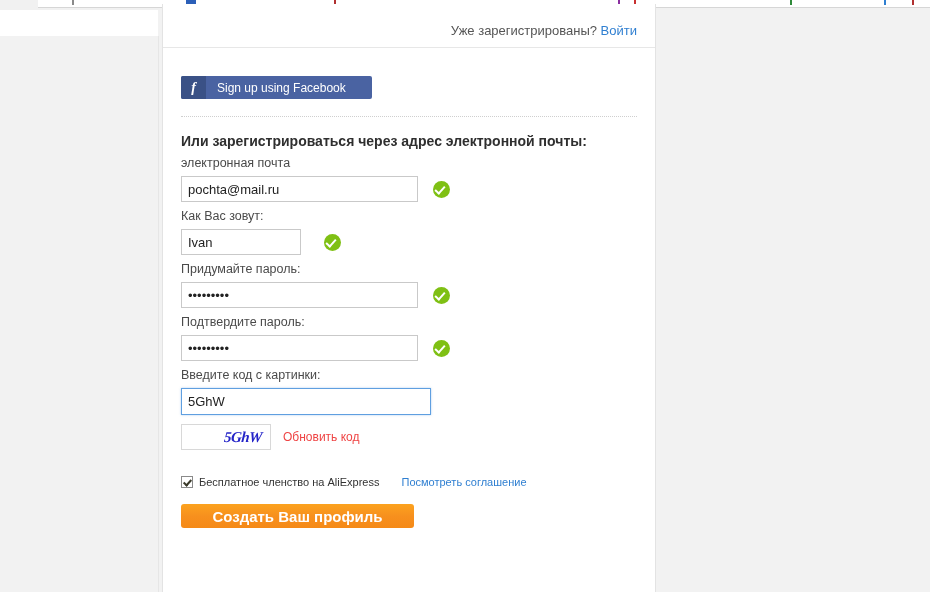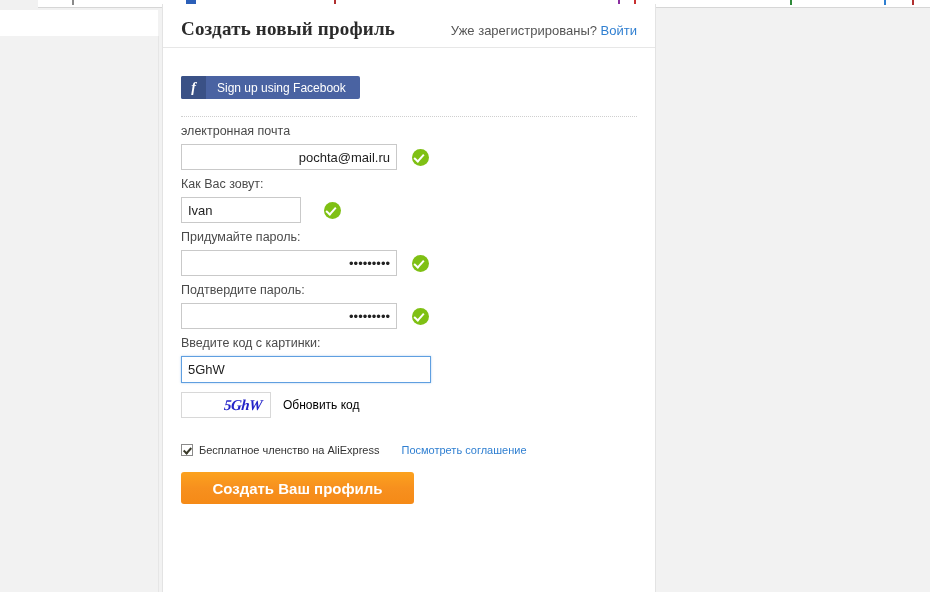--- a/index.html
+++ b/index.html
@@ -133,21 +133,21 @@
     justify-content: center;
     color: #ffffff;
     font-family: "Liberation Serif", serif;
     font-weight: bold;
     font-size: 14px;
     font-style: italic;
   }
   .fb-label {
     display: flex;
     align-items: center;
-    padding: 0 14px 0 11px;
+    padding: 0 26px 0 11px;
     color: #ffffff;
     font-size: 12px;
     white-space: nowrap;
   }
 
   .dotted-divider {
     margin-top: 17px;
     height: 0;
     border-top: 1px dotted #cfcfcf;
   }
@@ -175,21 +175,21 @@
     height: 26px;
     border: 1px solid #c9c9c9;
     background: #ffffff;
     padding: 0 6px;
     font-family: "Liberation Sans", sans-serif;
     font-size: 13px;
     color: #222222;
     outline: none;
     border-radius: 0;
   }
-  input.txt.wide  { width: 216px; text-align: right; }
+  input.txt.wide  { width: 237px; }
   input.txt.half  { width: 120px; }
   input.txt.focused {
     border: 1px solid #5f9fe0;
     box-shadow: 0 0 2px rgba(95,159,224,0.5);
   }
   input.txt.captcha { width: 250px; height: 27px; }
   .gap-col { width: 8px; }
 
   .check-ok {
     width: 17px;
@@ -235,21 +235,21 @@
     font-style: italic;
     font-weight: bold;
     font-size: 15px;
     color: #2424c8;
     letter-spacing: -0.5px;
     transform: skewX(-4deg);
   }
   .refresh-link {
     margin-left: 12px;
     font-size: 12px;
-    color: #000000;
+    color: #ef4444;
     cursor: pointer;
   }
 
   
   .agreement-row {
     display: flex;
     align-items: flex-end;
     margin-top: 26px;
     font-size: 11px;
     color: #333333;
@@ -279,21 +279,21 @@
   .agreement-link {
     margin-left: 22px;
     color: #2f7fd1;
     cursor: pointer;
   }
 
   
   .submit-btn {
     margin-top: 16px;
     width: 233px;
-    height: 32px;
+    height: 24px;
     border: none;
     border-radius: 3px;
     background: linear-gradient(to bottom, #fca21e 0%, #f7901e 50%, #f58a17 100%);
     color: #ffffff;
     font-family: "Liberation Sans", sans-serif;
     font-size: 15px;
     font-weight: bold;
     cursor: pointer;
     display: block;
   }
@@ -313,37 +313,37 @@
   <div class="chrome-frag" style="left:912px;background:#b03030;"></div>
 </div>
 
 <div class="page-bg"></div>
 <div class="gutter-left"></div>
 <div class="gutter-left-shade"></div>
 
 <div class="card">
 
   <div class="card-header">
-    <div class="card-title">Создать новый профиль</div>
     <div class="header-login">
       <span>Уже зарегистрированы?</span>
       <span class="link">Войти</span>
     </div>
   </div>
 
   <div class="card-body">
 
     
     <div class="fb-button">
       <div class="fb-icon-box">f</div>
       <div class="fb-label">Sign up using Facebook</div>
     </div>
 
     <div class="dotted-divider"></div>
 
+    <div class="section-heading">Или зарегистрироваться через адрес электронной почты:</div>
 
     
     <div class="field-group">
       <div class="field-label">электронная почта</div>
       <div class="field-row">
         <input class="txt wide" type="text" value="pochta@mail.ru" placeholder="электронная почта" style="">
         <span class="check-ok"></span>
       </div>
     </div>
 

